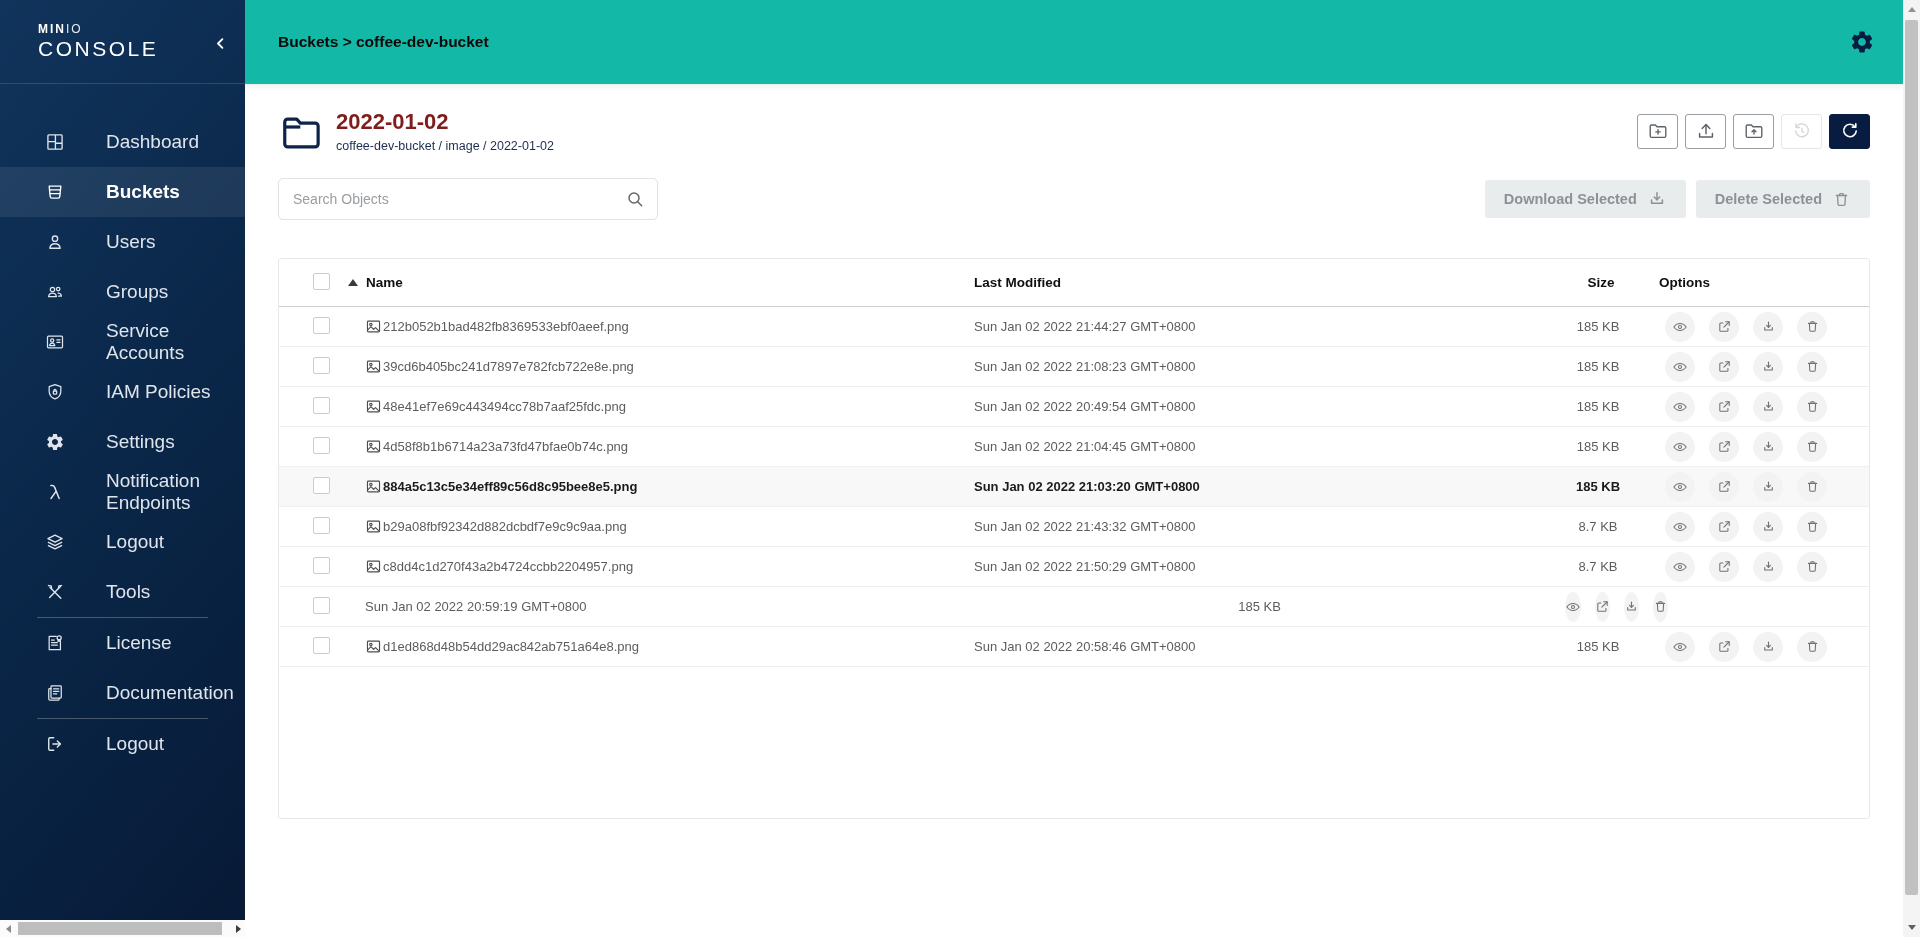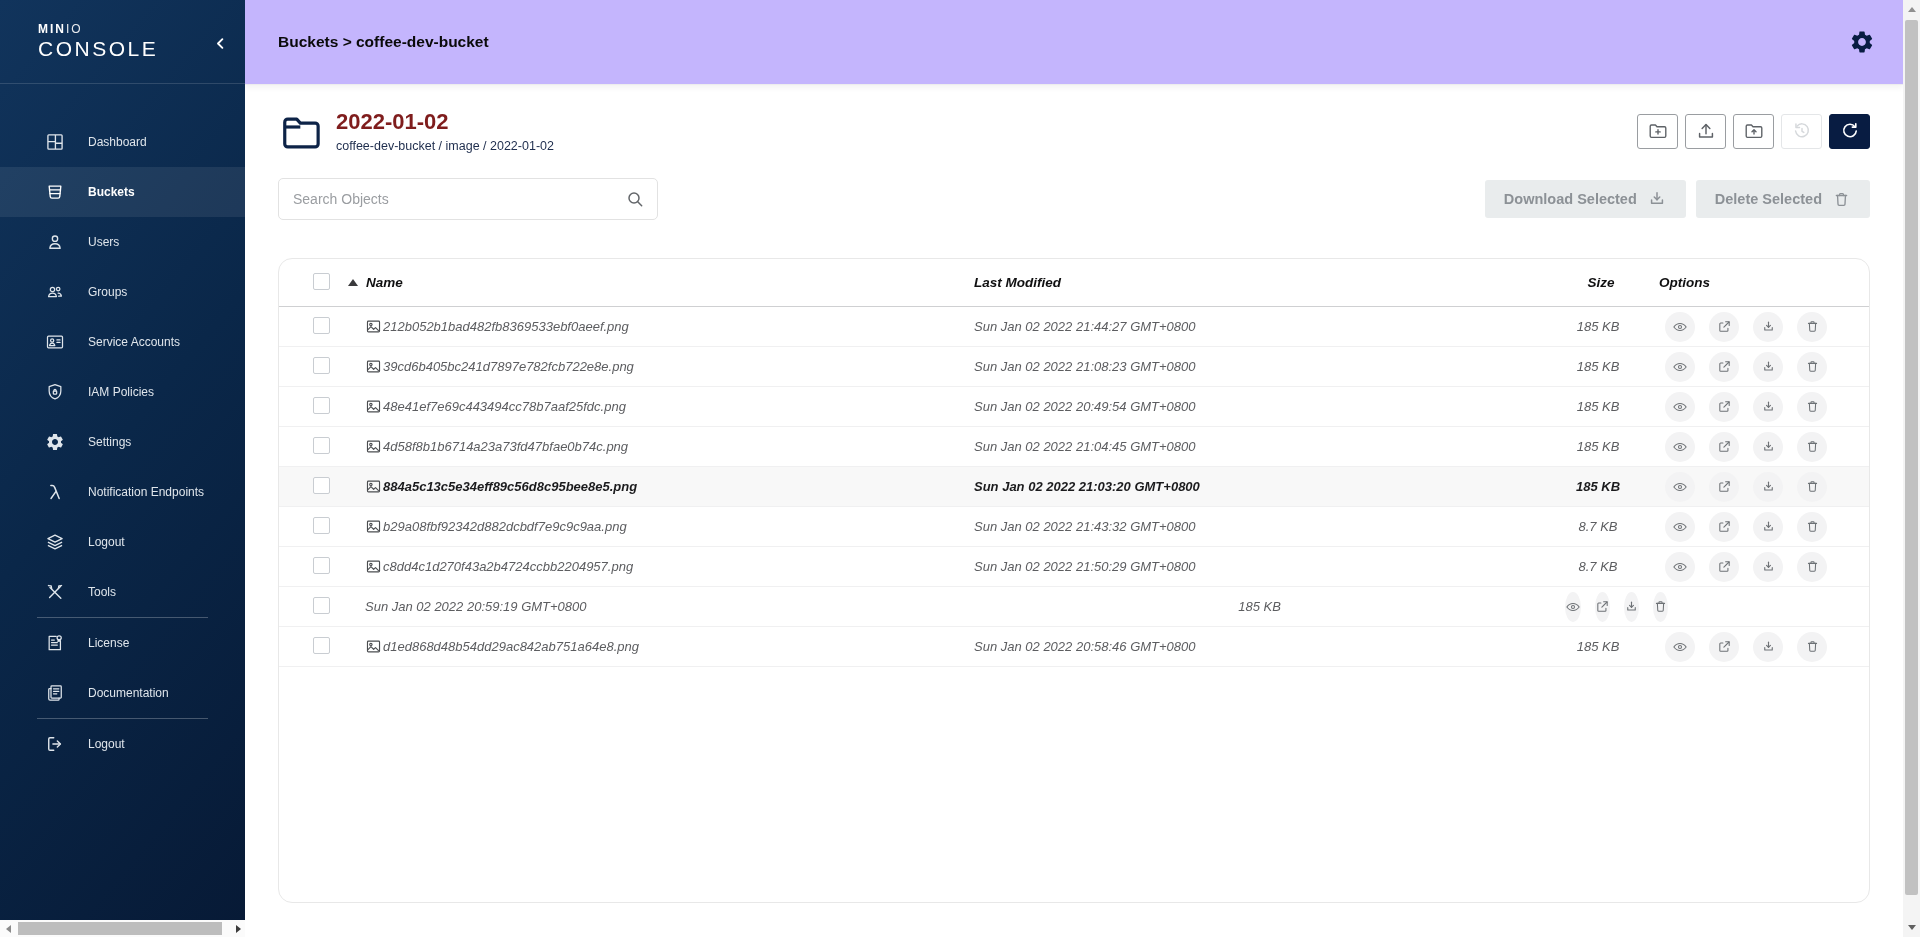--- a/index.html
+++ b/index.html
@@ -18,28 +18,28 @@
 
   
   .sidebar { position:fixed; left:0; top:0; bottom:17px; width:245px;
     background:linear-gradient(130deg,#11345c 0%,#0a2749 48%,#071a36 100%); color:#e3e8ee; z-index:40; }
   .side-header { height:84px; padding:22px 0 0 38px; position:relative; border-bottom:1px solid rgba(255,255,255,.14); }
   .logo-line1 { font-size:12px; font-weight:700; letter-spacing:2px; color:#fff; }
   .logo-line1 .lt { font-weight:300; opacity:.9; }
   .logo-line2 { font-size:21px; font-weight:400; letter-spacing:2.5px; color:#fff; margin-top:1px; }
   .collapse-btn { position:absolute; right:14px; top:32px; width:22px; height:22px; display:flex; align-items:center; justify-content:center; cursor:pointer; color:#fff; }
   .menu { margin-top:33px; }
-  .side-item { height:50px; display:flex; align-items:center; padding-left:45px; gap:23px; font-size:12px; color:#dfe5eb; cursor:pointer; }
+  .side-item { height:50px; display:flex; align-items:center; padding-left:45px; gap:41px; font-size:19px; color:#dfe5eb; cursor:pointer; }
   .side-item svg { flex:0 0 auto; }
   .side-item.active { background:rgba(255,255,255,.08); color:#fff; font-weight:700; }
   .side-div { height:1px; background:rgba(255,255,255,.25); margin:0 37px; }
 
   
   .main { margin-left:245px; margin-right:17px; height:937px; background:#fff; }
-  .topbar { height:85px; display:flex; align-items:center; justify-content:space-between; padding:0 28px 0 33px; border-bottom:1px solid #ededee; box-shadow:0 3px 6px rgba(0,0,0,.05); position:relative; z-index:5; background:#c4b5fd; }
+  .topbar { height:85px; display:flex; align-items:center; justify-content:space-between; padding:0 28px 0 33px; border-bottom:1px solid #ededee; box-shadow:0 3px 6px rgba(0,0,0,.05); position:relative; z-index:5; background:#14b8a6; }
   .breadcrumb { font-size:15.5px; font-weight:600; color:#0a0a0a; cursor:pointer; }
   .topbar-gear { color:#081C42; cursor:pointer; display:flex; }
 
   .content { padding:15px 33px 0 33px; }
 
   .page-head { display:flex; justify-content:space-between; align-items:center; height:62px; }
   .title-wrap { display:flex; align-items:center; gap:13px; }
   .folder-ic { color:#0d2347; display:flex; }
   .page-title { font-size:22px; font-weight:700; color:#7f1d1d; line-height:1.2; }
   .page-path { font-size:12.5px; color:#1e2d4d; margin-top:4px; }
@@ -50,21 +50,21 @@
 
   .filter-row { display:flex; justify-content:space-between; align-items:center; margin-top:16px; }
   .search-box { width:380px; height:42px; border:1px solid #e2e2e2; border-radius:5px; background:#fff; display:flex; align-items:center; padding:0 12px 0 14px; }
   .search-box input { flex:1; border:none; outline:none; font-size:14px; color:#333; font-family:"Liberation Sans",sans-serif; }
   .search-box input::placeholder { color:#9a9da1; }
   .search-ic { color:#63666a; display:flex; }
   .sel-actions { display:flex; gap:10px; }
   .sel-btn { height:38px; border:none; border-radius:3px; background:#e9eced; color:#8c9196; font-size:14.5px; font-weight:600; display:flex; align-items:center; gap:10px; padding:0 19px; font-family:"Liberation Sans",sans-serif; cursor:default; }
 
   
-  .table-card { margin-top:38px; height:645px; border:1px solid #e8e8e8; border-radius:14px; background:#fff; overflow:hidden;font-style:italic; }
+  .table-card { margin-top:38px; height:561px; border:1px solid #e8e8e8; border-radius:3px; background:#fff; overflow:hidden; }
   .thead, .trow { display:grid; grid-template-columns:52px 609px 1fr 100px 185px; align-items:center; padding:0 33px 0 34px; }
   .thead { height:48px; border-bottom:1px solid #cfd0d2; font-size:13.5px; font-weight:700; color:#101011; }
   .th-name { display:flex; align-items:center; gap:8px; position:relative; left:-17px; }
   .sort-ic { width:0; height:0; border-left:5px solid transparent; border-right:5px solid transparent; border-bottom:7px solid #3a3a3c; cursor:pointer; }
   .checkbox { width:17px; height:17px; border:1px solid #c9cdd2; border-radius:2px; background:#fff; display:inline-block; cursor:pointer; }
   .trow { height:40px; border-bottom:1px solid #f0f0f1; font-size:13px; color:#5c5d60; cursor:pointer; }
   .trow.row-hl { background:#f8f8f8; font-weight:700; color:#1b1b1d; }
   .c-name { display:flex; align-items:center; gap:1px; min-width:0; }
   .c-name .fname { white-space:nowrap; overflow:hidden; text-overflow:ellipsis; }
   .file-icon { color:#4b4d50; display:flex; flex:0 0 auto; }

